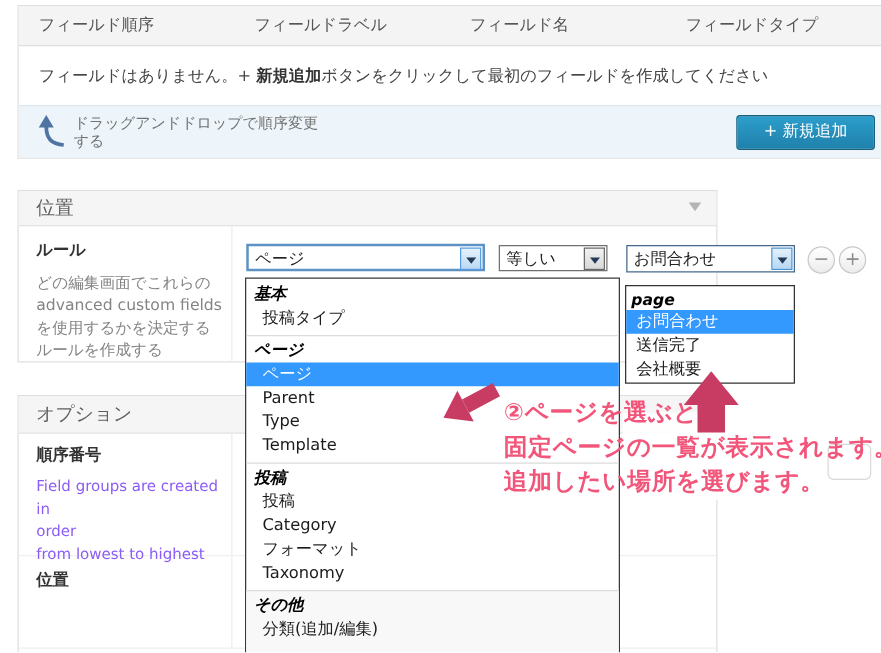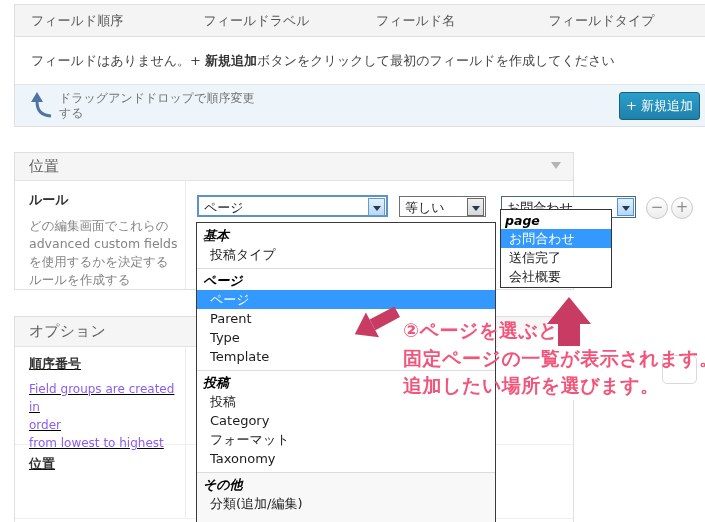--- a/index.html
+++ b/index.html
@@ -11,21 +11,21 @@
   .fields-box { position:absolute; left:14px; top:4px; width:692px; height:123px;
     border:1px solid #dfdfdf; background:#fff; }
   .fields-header { display:flex; height:32px; background:#f4f4f4; border-bottom:1px solid #dfdfdf; }
   .fields-header .col { flex:1; line-height:31px; padding-left:16px; font-size:13px; color:#555; }
   .fields-empty { padding:15px 16px; font-size:13px; color:#444; }
   .fields-empty b { font-weight:bold; color:#333; }
   .fields-footer { position:absolute; left:0; bottom:0; width:100%; height:42px;
     background:#edf5fa; border-top:1px solid #dfe6ec; }
   .drag-icon { position:absolute; left:16px; top:7px; }
   .drag-hint { position:absolute; left:44px; top:6px; font-size:12px; color:#737373; line-height:15px; }
-  .add-field-btn { position:absolute; right:5px; top:7px; height:28px; padding:0 6px;
+  .add-field-btn { position:absolute; right:5px; top:7px; height:28px; padding:0 21px;
     background:linear-gradient(to bottom,#2c9ecb,#1f81ab); border:1px solid #17617e; border-radius:3px;
     color:#fff; font-size:13px; line-height:26px; cursor:pointer; }
 
   
   .metabox { position:absolute; left:14px; width:560px; border:1px solid #dfdfdf; background:#fff; }
   .metabox-header { position:relative; height:28px; background:#f5f5f5; border-bottom:1px solid #e3e3e3; }
   .metabox-header .mb-title { padding-left:14px; line-height:27px; font-size:15px; color:#5f5f5f; }
   .mb-toggle { position:absolute; right:12px; top:9px; width:0; height:0;
     border-left:5px solid transparent; border-right:5px solid transparent; border-top:7px solid #b4b4b4; }
 
@@ -50,35 +50,35 @@
 
   .round-btn { position:absolute; top:44px; width:22px; height:22px; border-radius:50%;
     border:1px solid #c9c9c9; background:linear-gradient(to bottom,#fff,#ececec);
     color:#8d8d8d; font-size:15px; line-height:19px; text-align:center; cursor:pointer; }
 
   
   #options-box { top:316px; height:210px; }
   #options-box .metabox-header { height:30px; }
   #options-box .metabox-header .mb-title { line-height:29px; }
   .opt-row { position:relative; border-bottom:1px solid #efefef; }
-  .opt-row .row-label-col { position:absolute; left:0; top:0; bottom:0; width:171px; border-right:1px solid #ededed;text-decoration:underline; }
+  .opt-row .row-label-col { position:absolute; left:0; top:0; bottom:0; width:171px; border-right:1px solid #ededed; }
   .opt-desc { margin:7px 0 0 14px; font-size:12px; color:#8b5cf6; line-height:18px; }
 
   
   .dd { position:absolute; background:#fff; border:1px solid #3a3a3a; z-index:10; font-size:13px; color:#1c1c1c; }
   #param-dd { left:196px; top:222px; width:300px; height:310px; display:flex; flex-direction:column; padding-top:3px; }
   .dd-group { padding-bottom:1px; }
   .dd-group + .dd-group { border-top:1px solid #dcdcdc; margin-top:3px; padding-top:2px; }
   .dd-group.alt { background:#f8f8f8; flex:1; }
   .dd-ghead { font-weight:bold; font-style:italic; color:#000; padding:0 0 0 6px; height:19px; line-height:19px; }
   .dd-opt { height:19px; line-height:19px; padding-left:13px; cursor:pointer; }
   .dd-opt.selected { background:#3399ff; color:#fff; }
 
   
-  #value-dd { left:500px; top:209px; width:112px; height:79px; padding:2px 0 0 0; border:1px solid #333; }
+  #value-dd { left:500px; top:228px; width:136px; height:79px; padding:2px 0 0 0; border:1px solid #333; }
   #value-dd .dd-ghead { font-size:12.5px; height:17px; line-height:17px; padding-left:4px; }
   #value-dd .dd-opt { padding-left:8px; }
 
   
   .anno-backdrop { position:absolute; left:498px; top:330px; width:196px; height:70px;
     background:rgba(255,255,255,0.9); z-index:20; }
   .anno-input-outline { position:absolute; left:662px; top:355px; width:35px; height:29px;
     background:#fff; border:1px solid #d9d9d9; border-radius:5px; z-index:21; }
   .anno-text { position:absolute; left:403px; top:317px; z-index:23; font-size:19px; font-weight:bold;
     color:#f2557a; line-height:27.5px; white-space:nowrap; letter-spacing:0.5px; }

